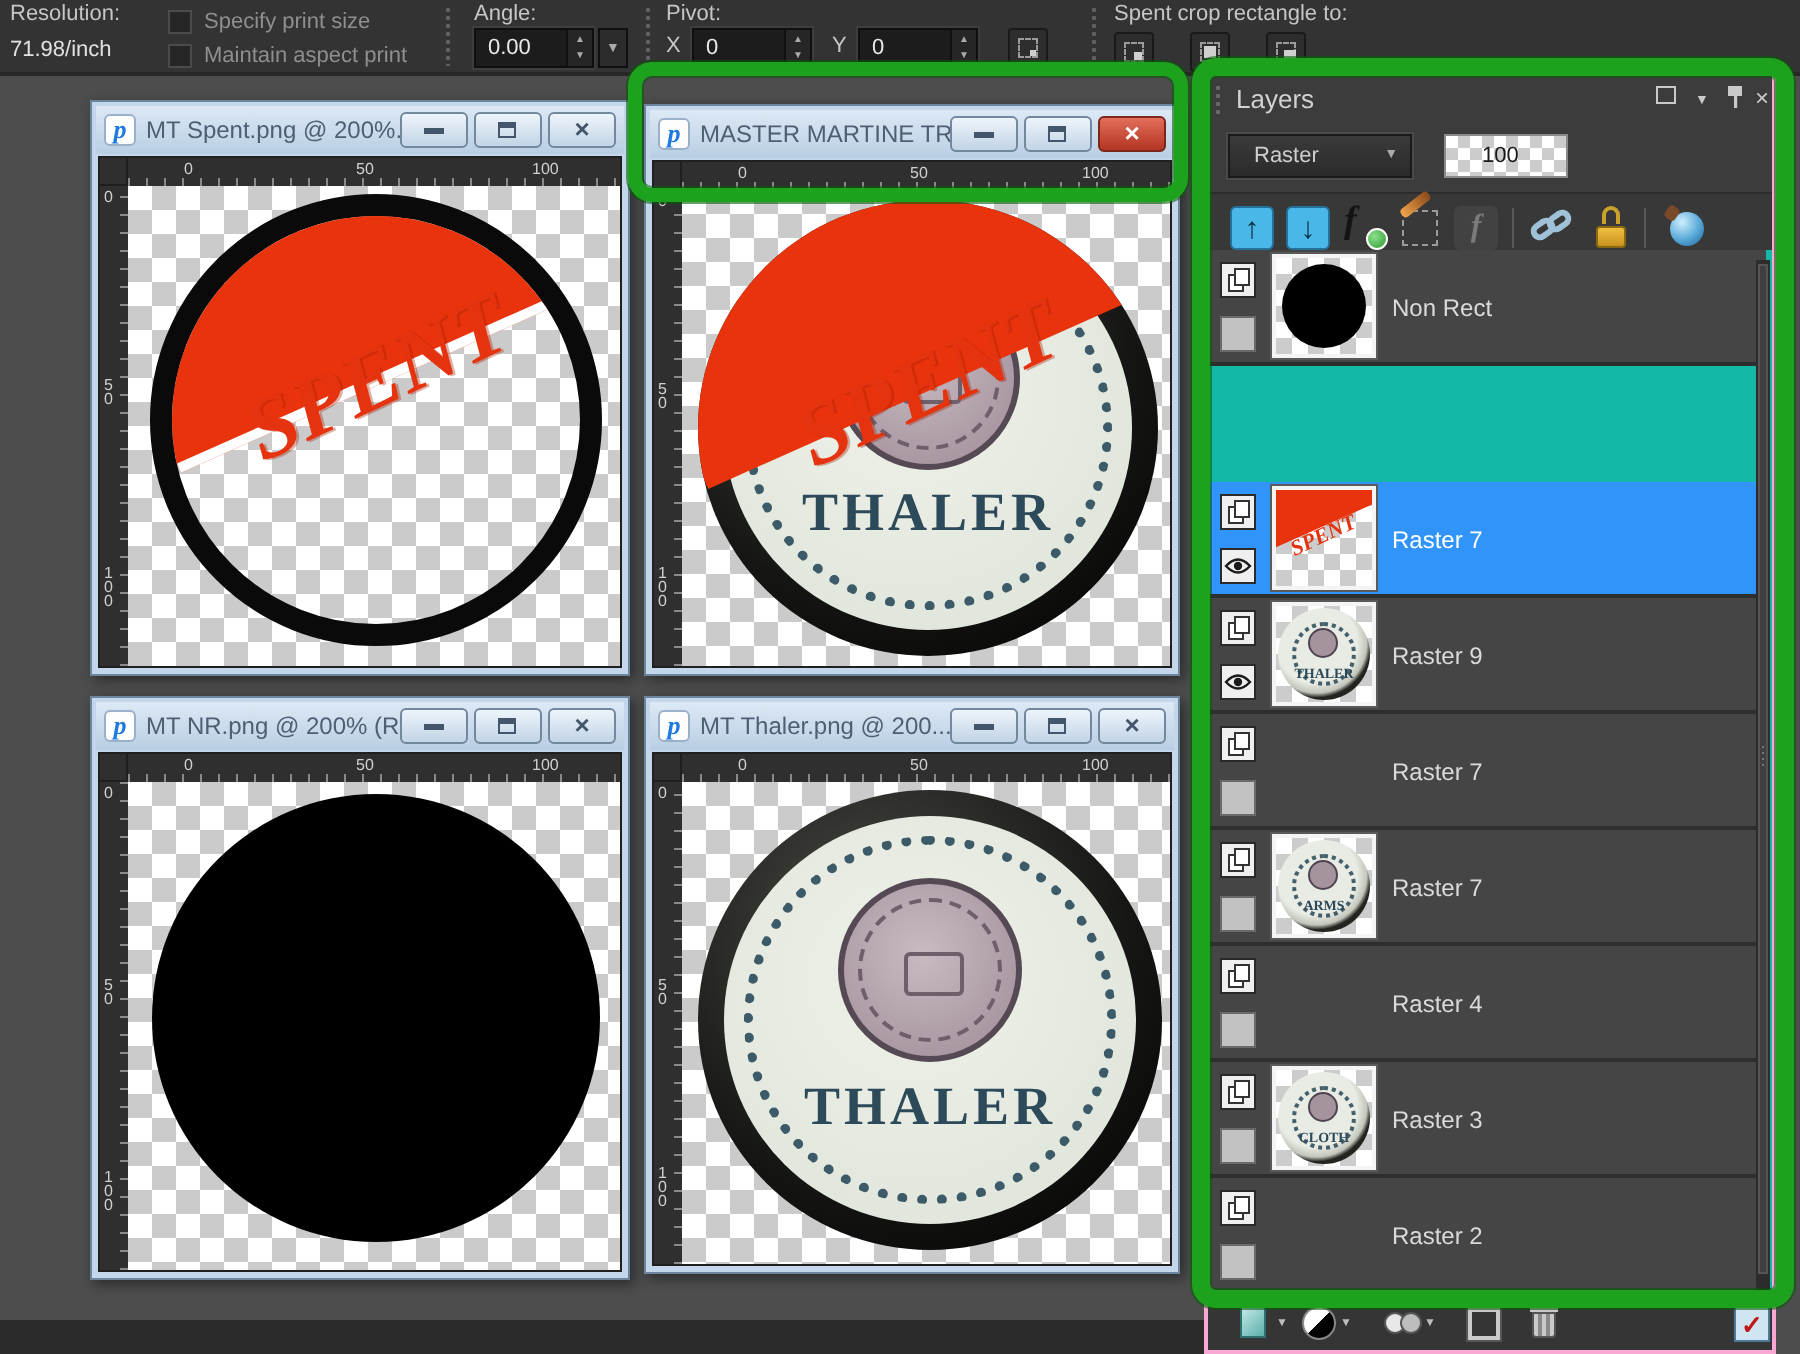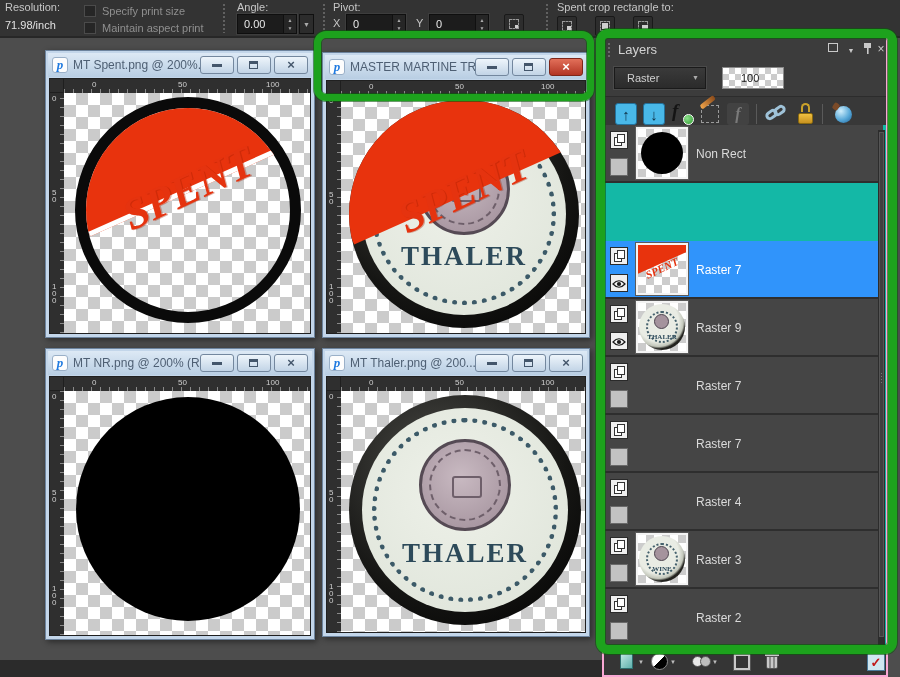--- a/index.html
+++ b/index.html
@@ -486,40 +486,45 @@
         </span>
         <span class="hidico"></span>
         <span class="lname">Raster 7</span>
       </div>
       <div class="lrow" style="top: 290px;">
         <span class="tico" style="top:6px;">
           <span class="page1"></span>
           <span class="page2"></span>
         </span>
         <span class="hidico"></span>
+        <span class="thumb">
+          <span class="t-coin"></span>
+          <span class="t-med"></span>
+          <span class="t-badge">ARMS</span>
+        </span>
         <span class="lname">Raster 7</span>
       </div>
       <div class="lrow" style="top: 348px;">
         <span class="tico" style="top:6px;">
           <span class="page1"></span>
           <span class="page2"></span>
         </span>
         <span class="hidico"></span>
         <span class="lname">Raster 4</span>
       </div>
       <div class="lrow" style="top: 406px;">
         <span class="tico" style="top:6px;">
           <span class="page1"></span>
           <span class="page2"></span>
         </span>
         <span class="hidico"></span>
         <span class="thumb">
           <span class="t-coin"></span>
           <span class="t-med"></span>
-          <span class="t-badge">WINE</span>
+          <span class="t-badge">CLOTH</span>
         </span>
         <span class="lname">Raster 3</span>
       </div>
       <div class="lrow" style="top: 464px;">
         <span class="tico" style="top:6px;">
           <span class="page1"></span>
           <span class="page2"></span>
         </span>
         <span class="hidico"></span>
         <span class="lname">Raster 2</span>

